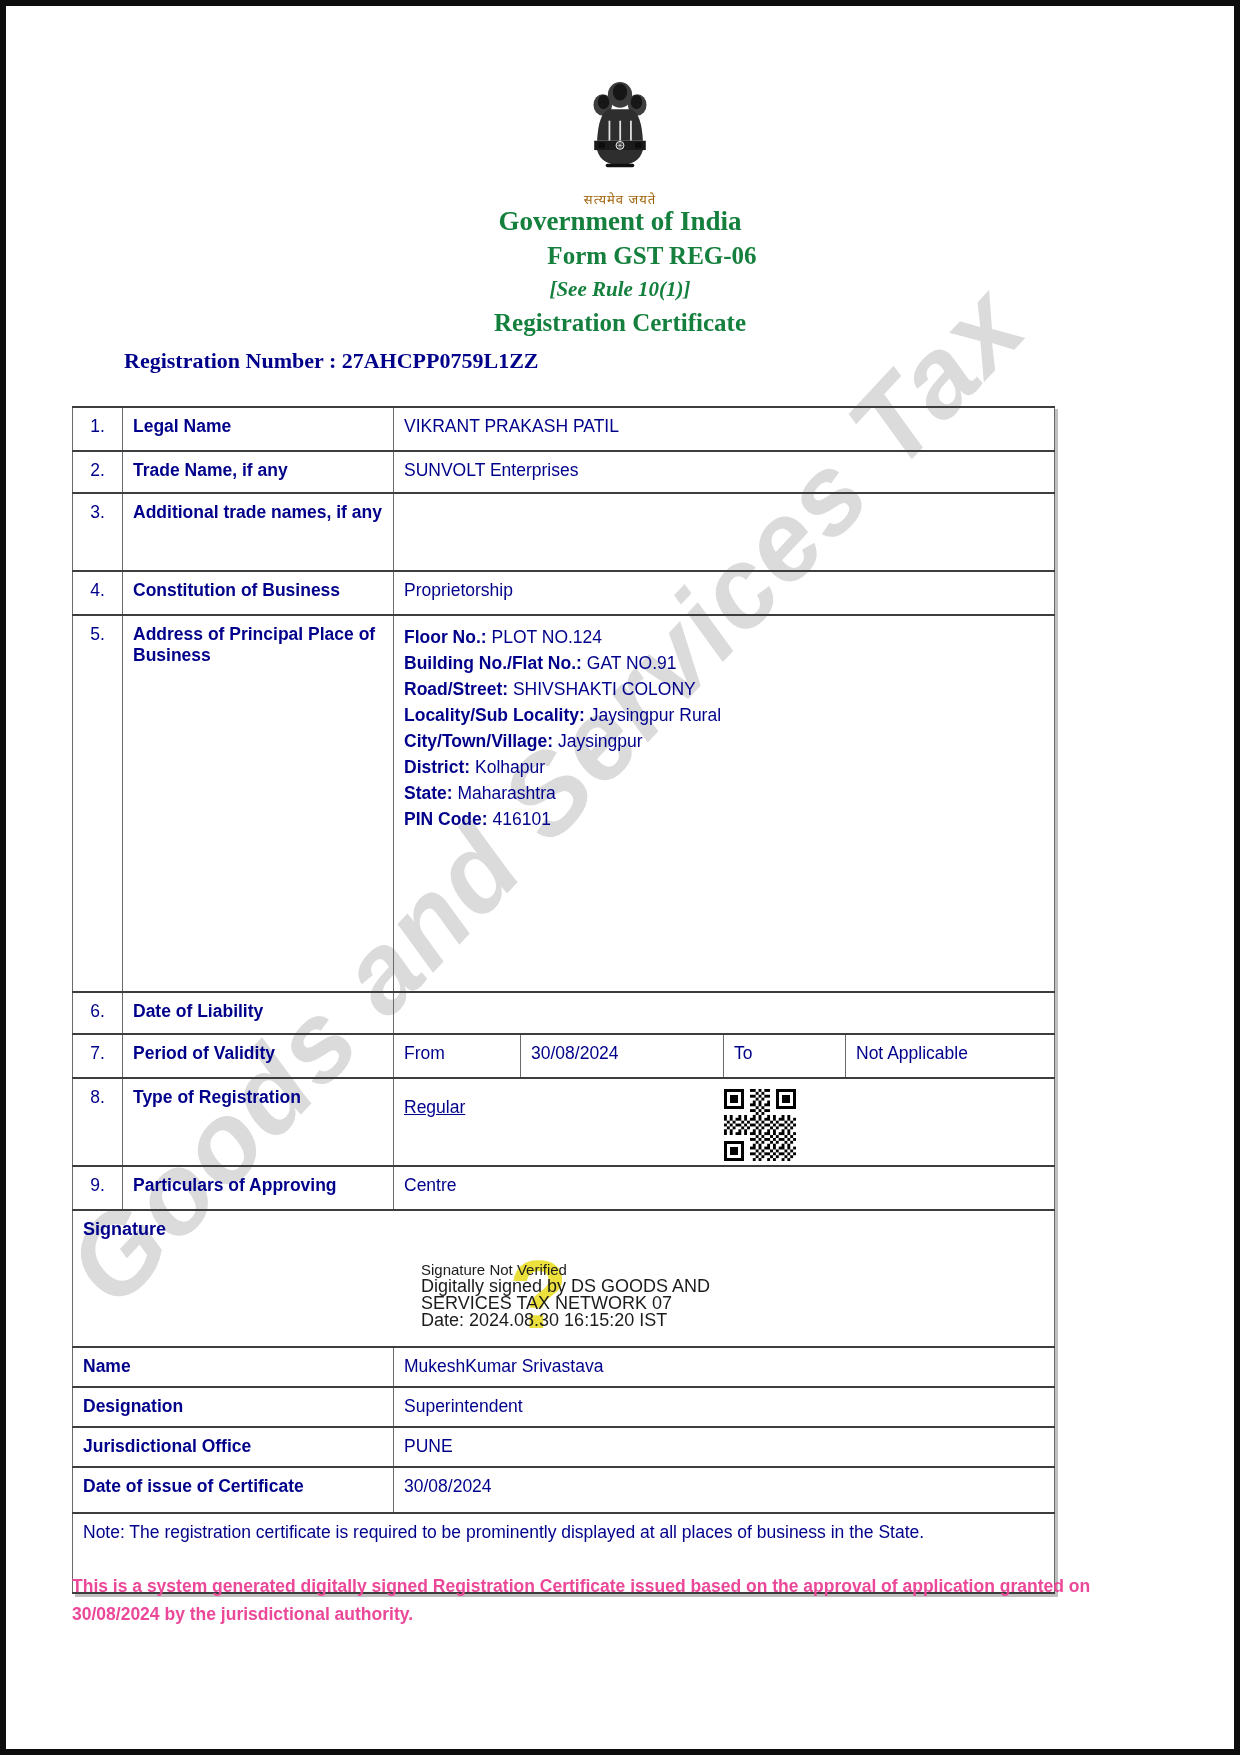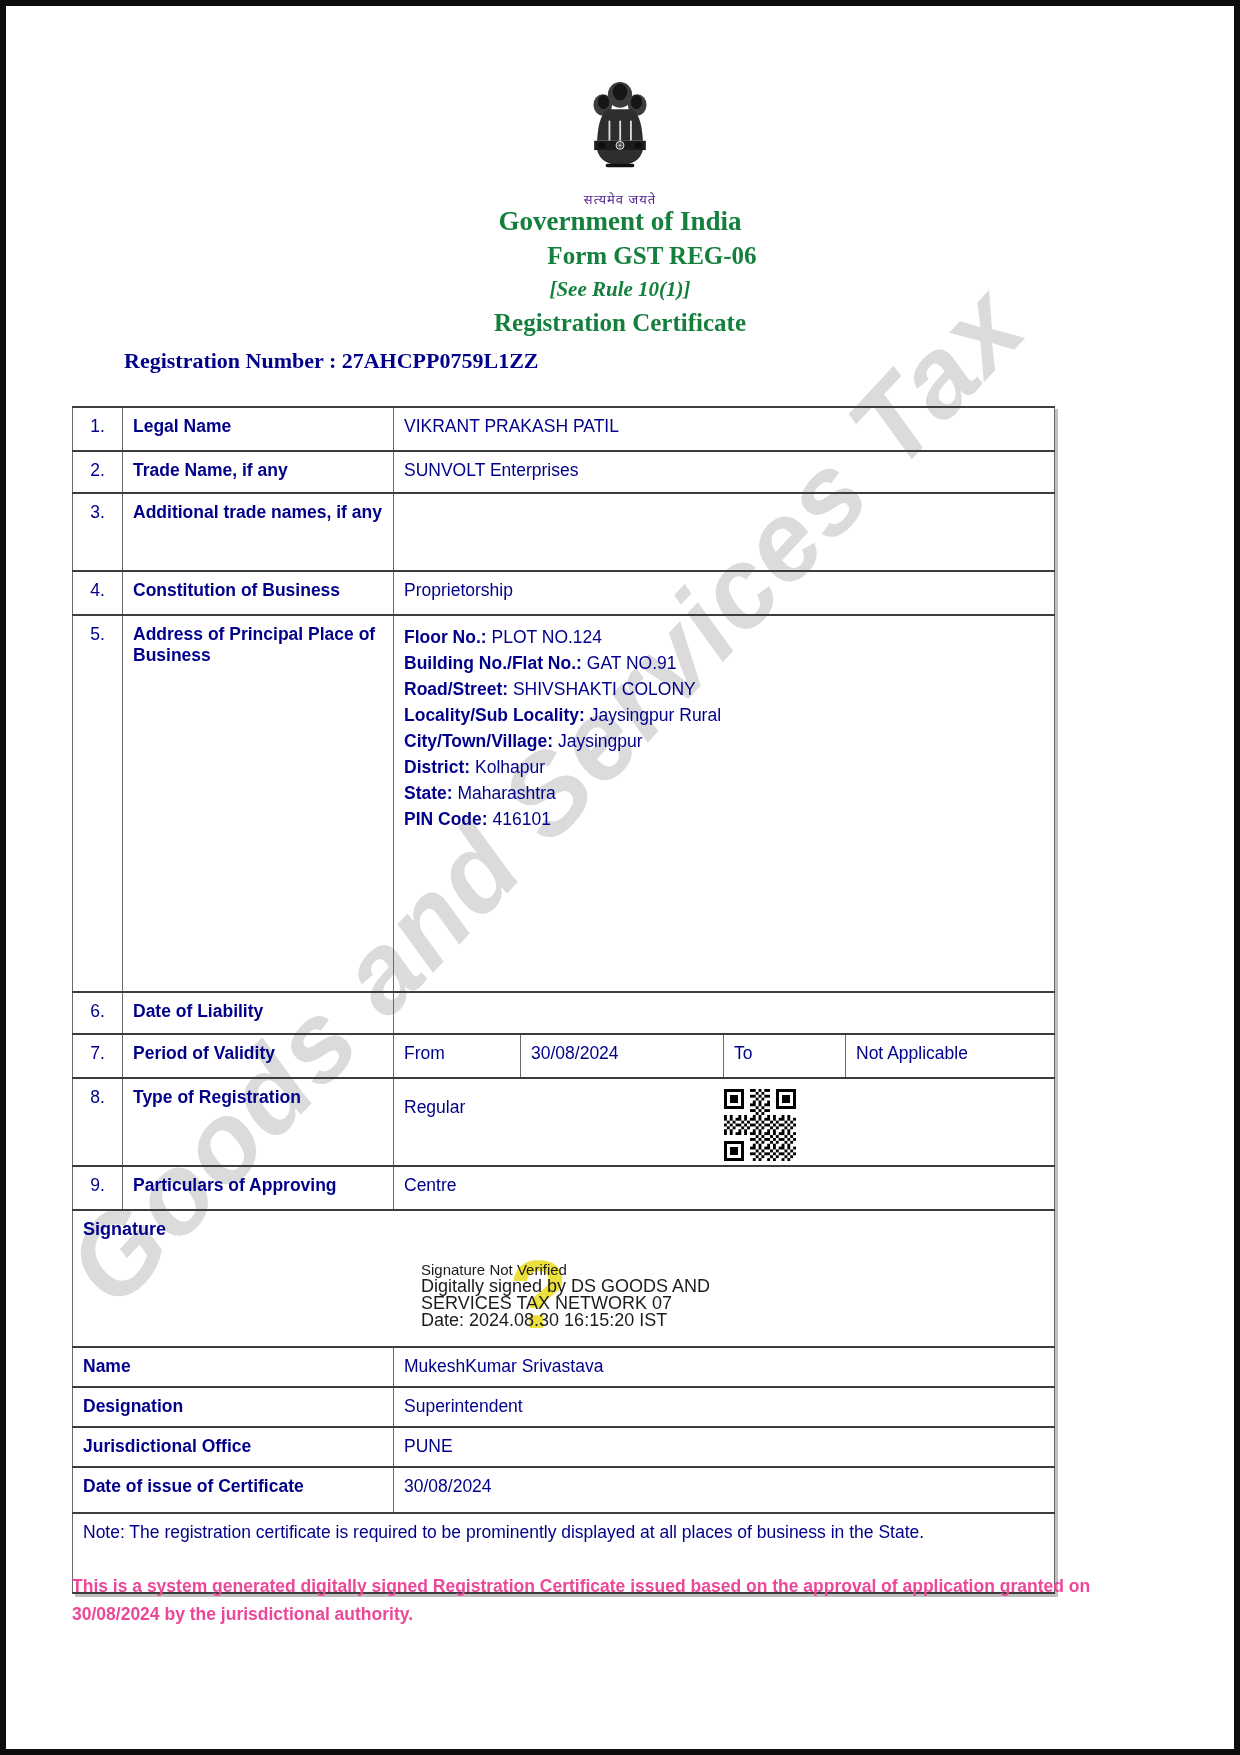--- a/index.html
+++ b/index.html
@@ -13,21 +13,21 @@
     position:absolute;left:-170px;top:715px;width:1420px;height:150px;
     line-height:150px;text-align:center;white-space:nowrap;
     transform:rotate(-47deg);
     font-family:"Liberation Sans",sans-serif;
     font-weight:bold;font-style:italic;font-size:112px;letter-spacing:2px;
     color:#dbdbdb;z-index:0;user-select:none;
   }
   .content{position:relative;z-index:1;}
   
   .emblem-wrap{position:absolute;left:0;top:70px;width:1228px;text-align:center;}
-  .motto{font-size:13px;color:#4c1d95;margin-top:2px;letter-spacing:1px;}
+  .motto{font-size:13px;color:#a16207;margin-top:2px;letter-spacing:1px;}
   .hline{position:absolute;left:0;width:1228px;text-align:center;color:#15803d;
          font-family:"Liberation Serif",serif;font-weight:bold;}
   .h-gov{top:200px;font-size:27px;}
   .h-form{top:236px;font-size:25px;padding-left:32px;}
   .h-rule{top:271px;font-size:21px;font-weight:bold;font-style:italic;}
   .h-cert{top:303px;font-size:25px;}
   .regnum{position:absolute;left:118px;top:342px;color:#00008B;
           font-family:"Liberation Serif",serif;font-weight:bold;font-size:22px;}
   
   table.cert{
@@ -180,21 +180,21 @@
         <td>From</td>
         <td>30/08/2024</td>
         <td>To</td>
         <td>Not Applicable</td>
       </tr>
 
       <tr class="h86">
         <td class="cell-num">8.</td>
         <td class="cell-label">Type of Registration</td>
         <td colspan="4" class="qr-cell">
-          <div style="padding-top:10px;">Regular</div>
+          <div style="padding-top:10px;text-decoration:underline;">Regular</div>
           <div class="qr">
             <svg viewBox="0 0 25 25" width="72" height="72" shape-rendering="crispEdges" aria-hidden="true">
               <defs>
                 <pattern id="qm" width="5" height="5" patternUnits="userSpaceOnUse">
                   <g fill="#000">
                     <rect x="0" y="0" width="1" height="1"></rect>
                         <rect x="2" y="0" width="1" height="1"></rect>
                     <rect x="4" y="0" width="1" height="1"></rect>
                         <rect x="1" y="1" width="1" height="1"></rect>
                     <rect x="3" y="1" width="1" height="1"></rect>

